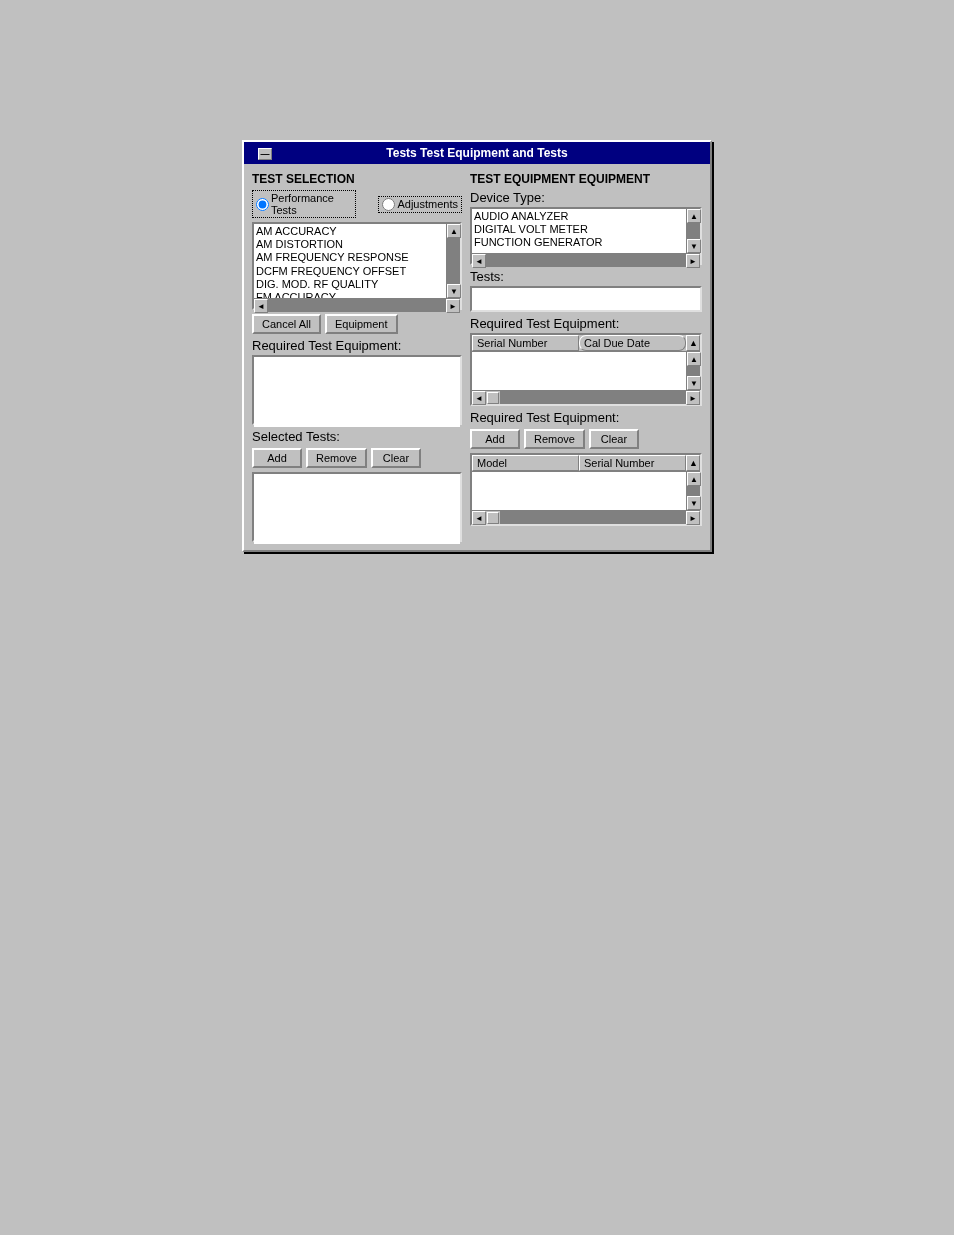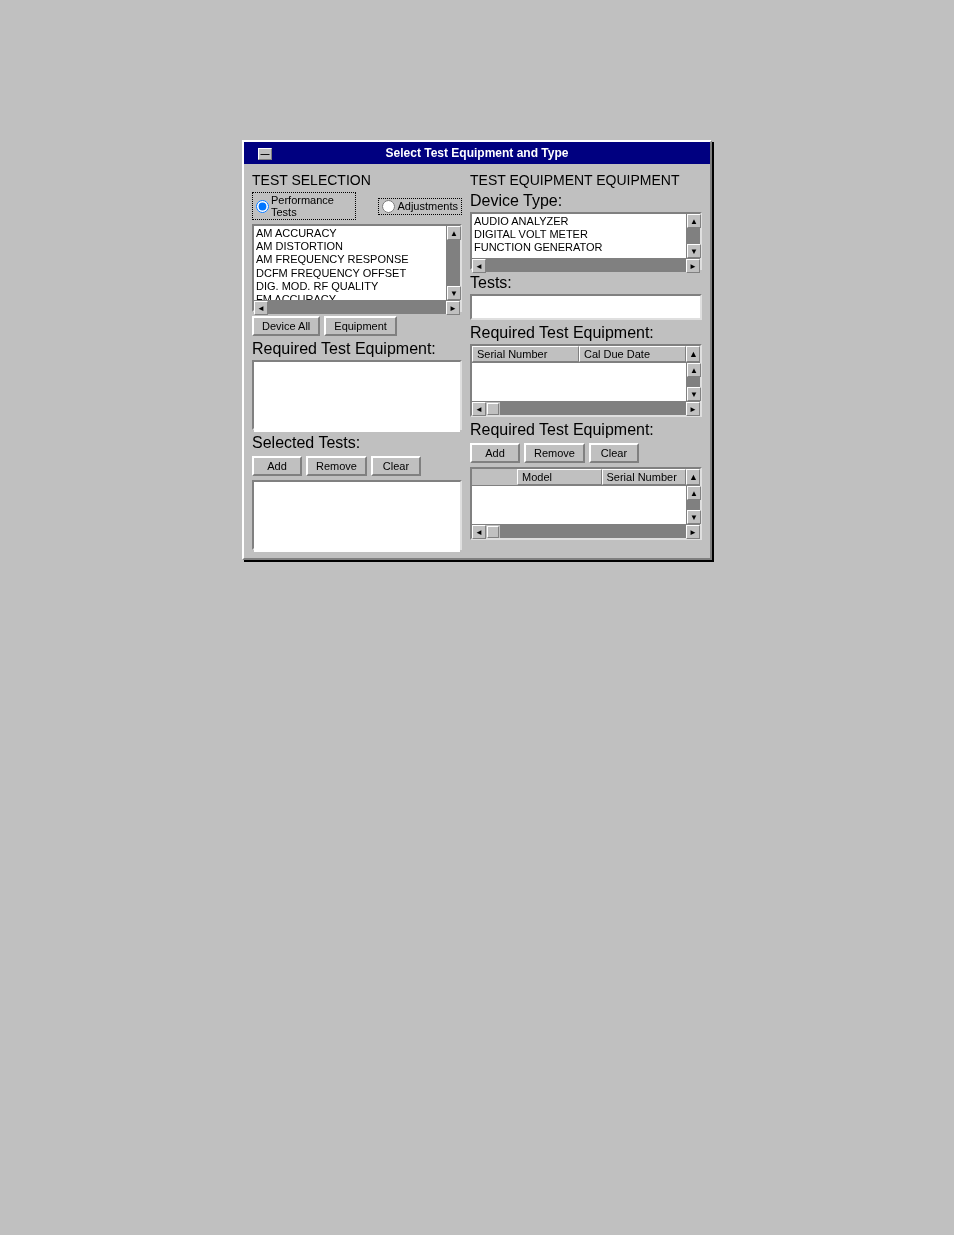--- a/index.html
+++ b/index.html
@@ -58,22 +58,22 @@
 
     .left-panel {
       flex: 0 0 210px;
     }
 
     .right-panel {
       flex: 1;
     }
 
     .section-title {
-      font-size: 14px;
-      font-weight: normal;
+      font-size: 12px;
+      font-weight: bold;
       margin-bottom: 4px;
       color: #000;
     }
 
     .radio-group {
       display: flex;
       gap: 22px;
       align-items: center;
       margin-bottom: 4px;
     }
@@ -104,21 +104,21 @@
       border-color: #ffffff #808080 #808080 #ffffff;
       padding: 2px 8px;
       font-size: 11px;
       font-family: Arial, sans-serif;
       cursor: pointer;
       min-width: 50px;
       text-align: center;
     }
 
     .label {
-      font-size: 16px;
+      font-size: 13px;
       margin-bottom: 2px;
       margin-top: 4px;
     }
 
     .textarea-box {
       border: 2px solid;
       border-color: #808080 #dfdfdf #dfdfdf #808080;
       background: white;
       width: 100%;
       height: 65px;
@@ -217,21 +217,21 @@
 </head>
 <body>
 
 <div class="dialog">
 
   <div class="title-bar">
     <div class="title-bar-wrapper" style="width:100%; position:relative; display:flex; align-items:center; justify-content:center;">
       <div class="minimize-btn">
         <div class="title-bar-btn">—</div>
       </div>
-      <span>Select Test Equipment and Type</span>
+      <span>Tests Test Equipment and Tests</span>
     </div>
   </div>
 
   <div class="dialog-body">
 
     <div class="left-panel">
       <div class="section-title">TEST SELECTION</div>
 
       <div class="radio-group">
         <label class="radio-label">
@@ -263,21 +263,21 @@
           </div>
         </div>
         <div class="table-scrollbar-h">
           <div class="scroll-btn">◄</div>
           <div class="scroll-track"></div>
           <div class="scroll-btn">►</div>
         </div>
       </div>
 
       <div class="btn-row">
-        <button class="win-btn">Device All</button>
+        <button class="win-btn">Cancel All</button>
         <button class="win-btn">Equipment</button>
       </div>
 
       <div class="label">Required Test Equipment:</div>
       <div class="table-area" style="height:70px;">
         <textarea class="textarea-box" style="border: none; width: 100%; height: 70px; resize: none;"></textarea>
       </div>
 
       <div class="label">Selected Tests:</div>
       <div class="btn-row">
@@ -319,21 +319,21 @@
       <div class="label">Tests:</div>
       <div class="table-area">
         <input type="text" class="model-input" style="border: none; width: 100%; height: 22px; background: white; font-size: 11px; font-family: Arial, sans-serif;">
       </div>
 
       <div class="label">Required Test Equipment:</div>
       <div class="table-area">
 
         <div style="display:flex; background:#c0c0c0; border-bottom:1px solid #808080;">
           <button class="table-header-cell" style="flex:1;">Serial Number</button>
-          <button class="table-header-cell" style="flex:1;">Cal Due Date</button>
+          <button class="table-header-cell" style="flex:1;border-radius:7px;">Cal Due Date</button>
           <button class="table-header-cell sort-btn">▲</button>
         </div>
 
         <div style="display:flex; height:38px;">
           <div style="flex:1; background:white;"></div>
           <div style="width:14px; display:flex; flex-direction:column; border-left:1px solid #808080; background:#c0c0c0;">
             <div class="scroll-btn">▲</div>
             <div style="flex:1; background:#808080;"></div>
             <div class="scroll-btn">▼</div>
           </div>
@@ -348,21 +348,21 @@
       </div>
 
       <div class="label">Required Test Equipment:</div>
       <div class="btn-row">
         <button class="win-btn">Add</button>
         <button class="win-btn">Remove</button>
         <button class="win-btn">Clear</button>
       </div>
       <div class="table-area">
 
-        <div style="display:flex; background:#c0c0c0; border-bottom:1px solid #808080;padding-left:45px;">
+        <div style="display:flex; background:#c0c0c0; border-bottom:1px solid #808080;">
           <button class="table-header-cell" style="flex:1;">Model</button>
           <button class="table-header-cell" style="flex:1;">Serial Number</button>
           <button class="table-header-cell sort-btn">▲</button>
         </div>
 
         <div style="display:flex; height:38px;">
           <div style="flex:1; background:white;"></div>
           <div style="width:14px; display:flex; flex-direction:column; border-left:1px solid #808080; background:#c0c0c0;">
             <div class="scroll-btn">▲</div>
             <div style="flex:1; background:#808080;"></div>

